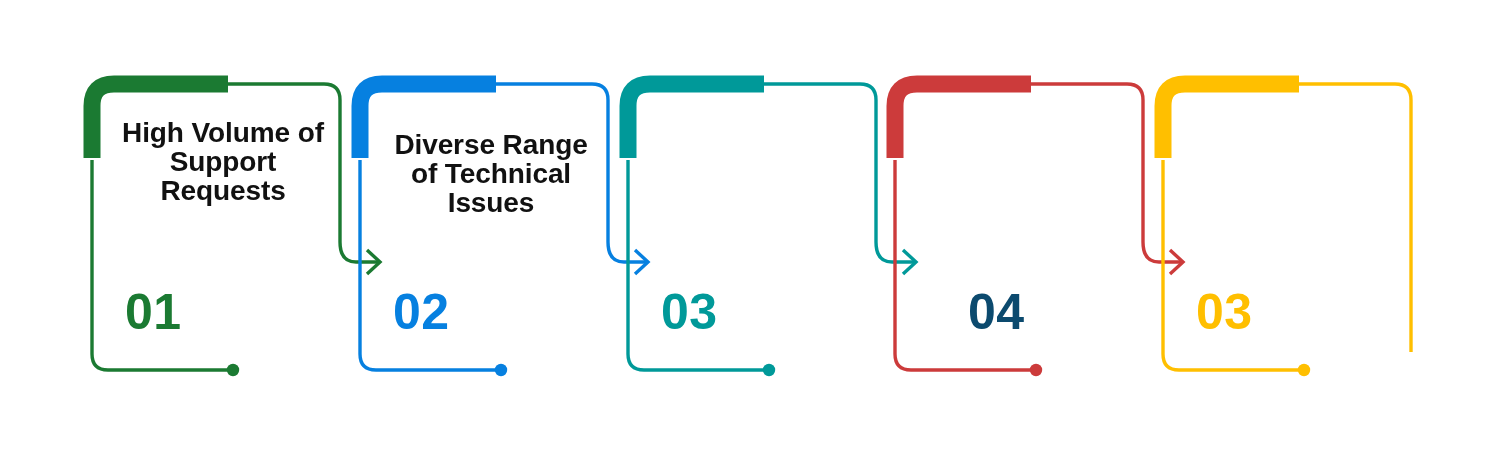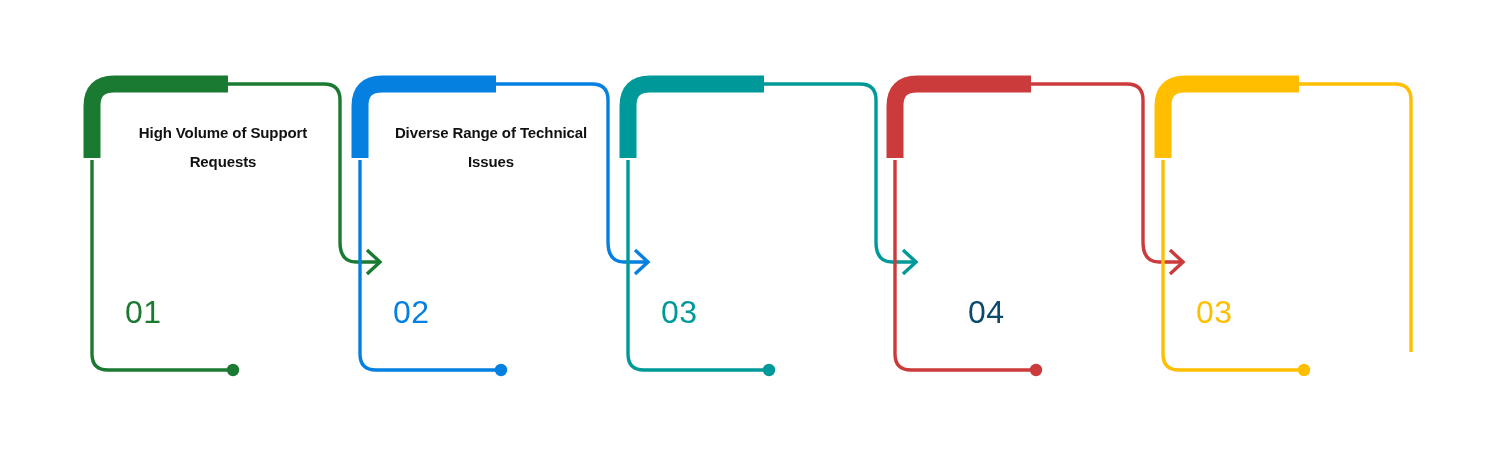--- a/index.html
+++ b/index.html
@@ -38,34 +38,34 @@
     top: 118px;
     width: 226px;
     height: 170px;
     display: flex;
     align-items: flex-start;
     justify-content: center;
     pointer-events: auto;
   }
   .step-title {
     font-family: "Liberation Sans", sans-serif;
-    font-size: 15px;
+    font-size: 28px;
     font-weight: 700;
     line-height: 29px;
     color: #111111;
     text-align: center;
     width: 100%;
     letter-spacing: -0.1px;
   }
   .step-number {
     position: absolute;
     top: 288px;
     font-family: "Liberation Sans", sans-serif;
-    font-size: 32px;
-    font-weight: 400;
+    font-size: 50px;
+    font-weight: 700;
     line-height: 48px;
     letter-spacing: 0.5px;
     pointer-events: auto;
   }
 </style>
 </head>
 <body>
 
 <div id="canvas">
 
@@ -172,21 +172,21 @@
         L 1304 370" fill="none" stroke="#FFBF00" stroke-width="3.4" stroke-linecap="butt"></path>
           <circle cx="1304" cy="370" r="6.2" fill="#FFBF00"></circle>
         </g>
       </g>
   </svg>
 
   <div class="step-text-layer">
     <div class="step-block" style="left:110px;">
       <div class="step-title">High Volume of Support Requests</div>
     </div>
-    <div class="step-block" style="left:378px;">
+    <div class="step-block" style="left:378px;margin-top:12px;">
       <div class="step-title">Diverse Range of Technical Issues</div>
     </div>
 
     <div class="step-number" style="left:125px;color:#1B7A32;">01</div>
     <div class="step-number" style="left:393px;color:#0680E0;">02</div>
     <div class="step-number" style="left:661px;color:#009999;">03</div>
     <div class="step-number" style="left:968px;color:#0c4a6e;">04</div>
     <div class="step-number" style="left:1196px;color:#FFBF00;">03</div>
   </div>
 

